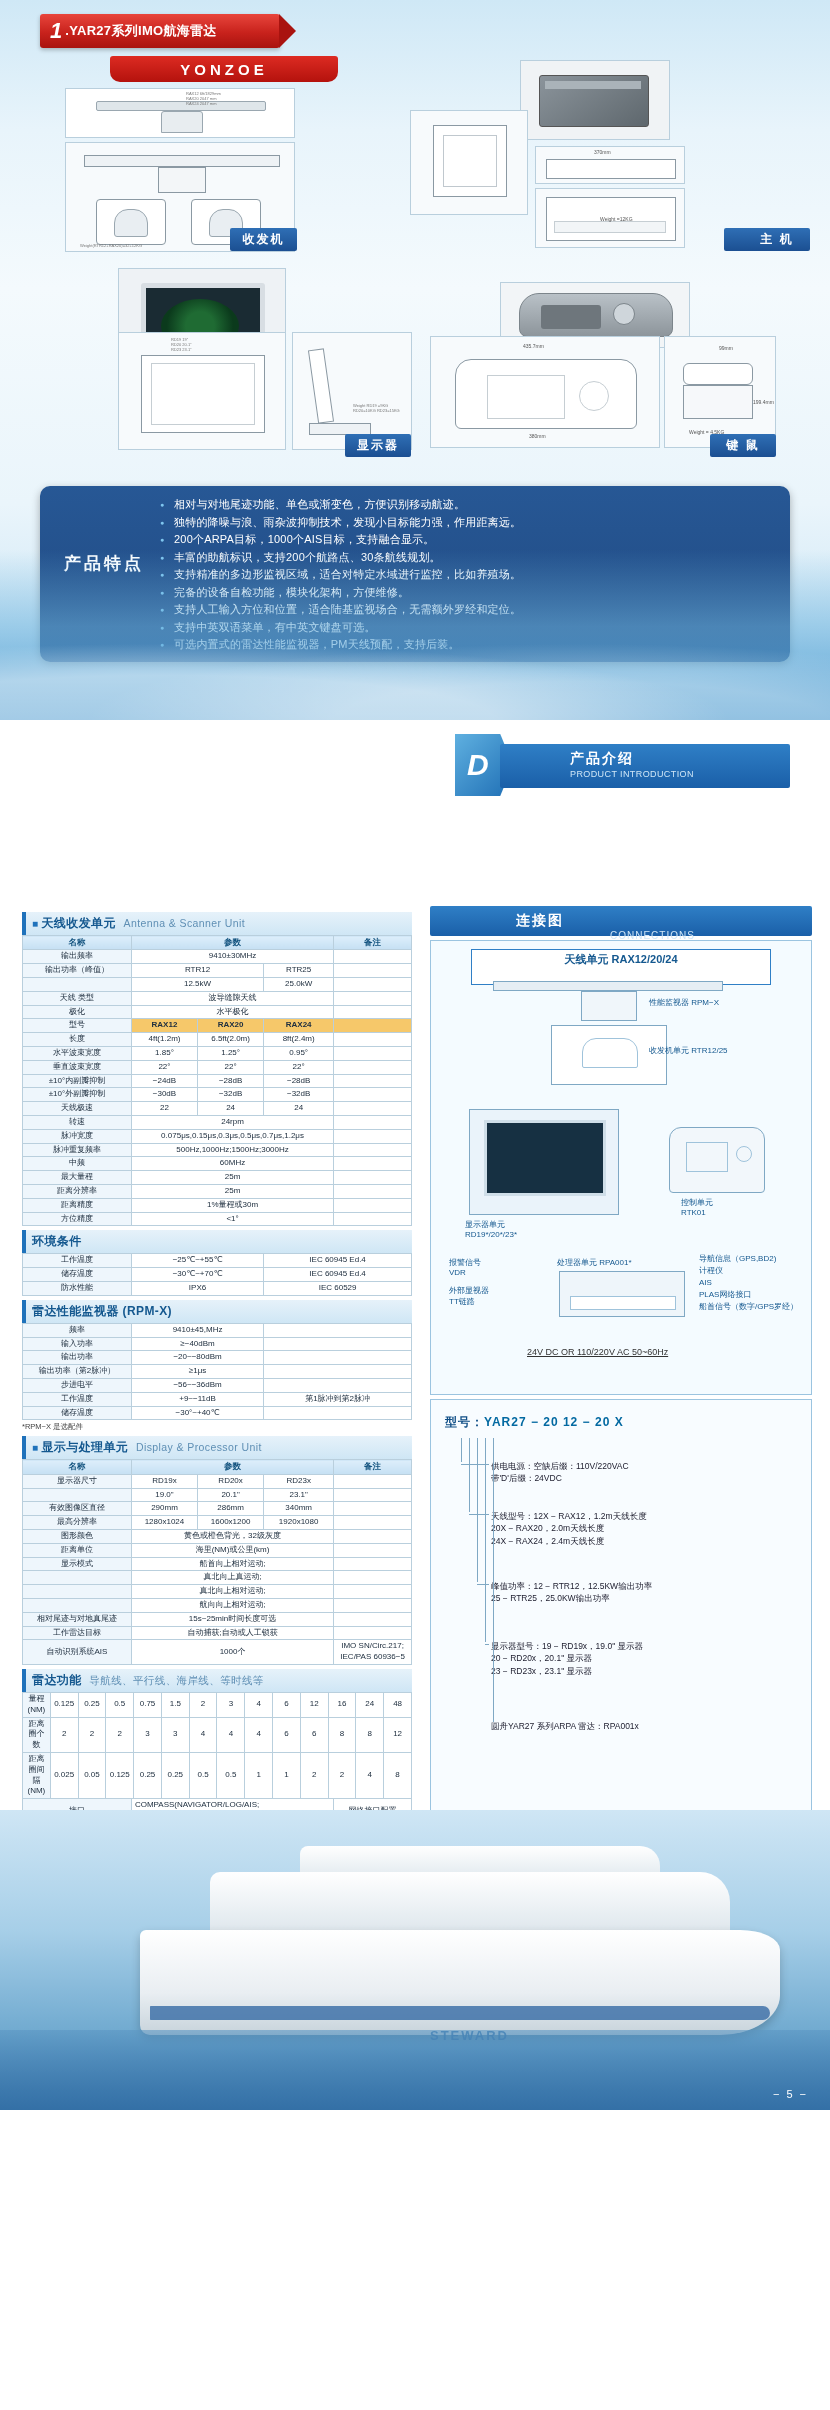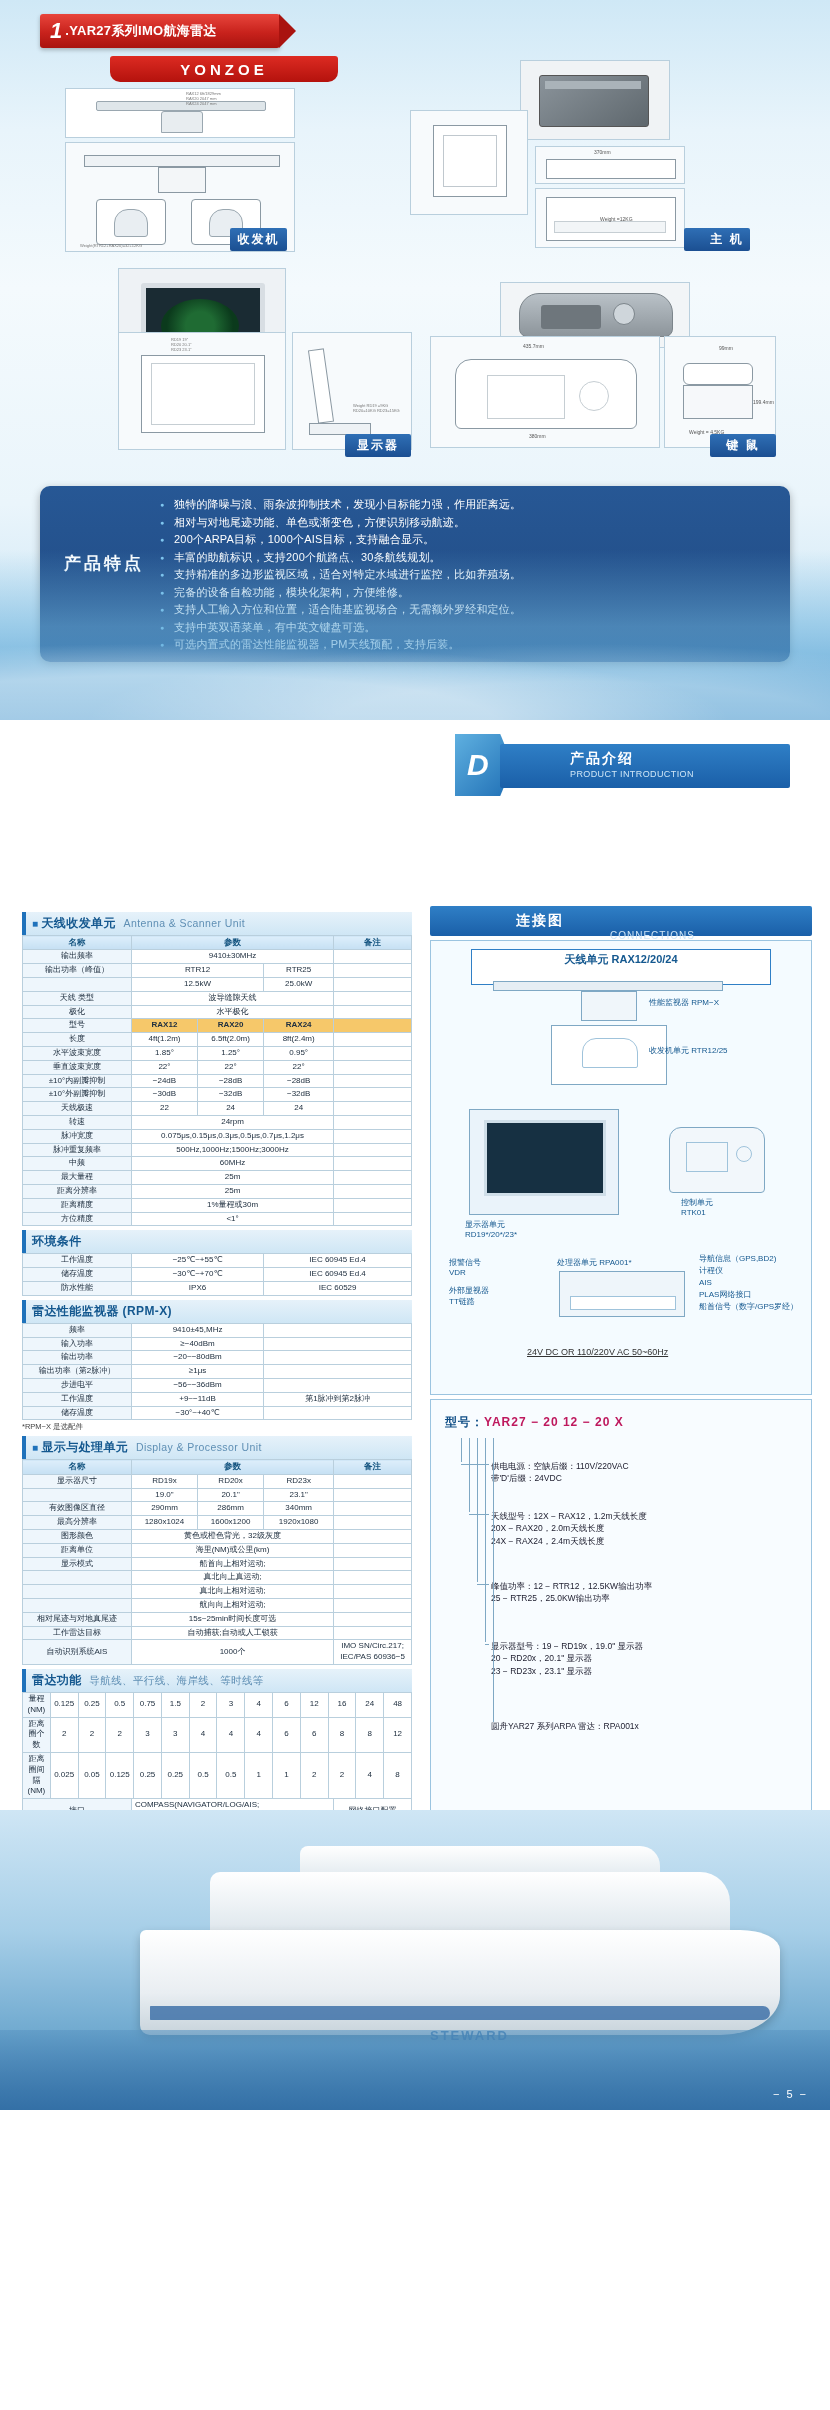--- a/index.html
+++ b/index.html
@@ -149,21 +149,21 @@
     border:1px solid #2f7fc6; background:#ffffff; color:#14588f;
     font-size:11px; font-weight:bold; text-align:center; line-height:18px;
   }
   .cn-lbl { position:absolute; font-size:8px; color:#14588f; }
   .cn-lbl.black { color:#333; }
   .cn-box { position:absolute; border:1px solid #7fa8c4; background:#fff; }
 
   
   .tree-box { border:1px solid #9bc4e0; background:#f8fcff; height:455px; position:relative; margin-top:4px;}
   .tree-model { position:absolute; left:14px; top:14px; font-size:12px; font-weight:bold; color:#0f4e86; letter-spacing:1px;}
-  .tree-model .seg { color:#be185d;text-align:right; }
+  .tree-model .seg { color:#0369a1;text-align:right; }
   .tree-line { position:absolute; font-size:8.5px; color:#223; line-height:1.45;}
   .tree-vline { position:absolute; border-left:1px solid #7fa8c4; }
   .tree-hline { position:absolute; border-top:1px solid #7fa8c4; }
 
   
   .ship {
     position:relative; height:300px; margin-top:10px;
     background: linear-gradient(180deg,#cfe6f5 0%,#a7cfe8 40%,#6fa9cf 75%,#4e8cba 100%);
     overflow:hidden;
   }
@@ -224,40 +224,40 @@
 
     <div class="prod-box grey" style="left:65px;top:142px;width:230px;height:110px;">
       <div style="position:absolute;left:18px;top:12px;width:196px;height:12px;border:1px solid #8b99a3;background:#eef2f5;"></div>
       <div style="position:absolute;left:92px;top:24px;width:48px;height:26px;border:1px solid #8b99a3;background:#f3f6f8;"></div>
       <div style="position:absolute;left:30px;top:56px;width:70px;height:46px;border:1px solid #8b99a3;background:#fff;border-radius:4px;"></div>
       <div style="position:absolute;left:125px;top:56px;width:70px;height:46px;border:1px solid #8b99a3;background:#fff;border-radius:4px;"></div>
       <div style="position:absolute;left:48px;top:66px;width:34px;height:28px;border:1px solid #9aa7b0;border-radius:14px 14px 3px 3px;background:#e9eef2;"></div>
       <div style="position:absolute;left:143px;top:66px;width:34px;height:28px;border:1px solid #9aa7b0;border-radius:14px 14px 3px 3px;background:#e9eef2;"></div>
       <div class="tinytext" style="position:absolute;left:14px;top:100px;">Weight(RTR12+RAX20)=32+12KG</div>
     </div>
-    <div class="prod-cap" style="left:230px;top:228px;width:57px;">收发机</div>
+    <div class="prod-cap" style="left:230px;top:228px;width:67px;">收发机</div>
 
     <div class="prod-box" style="left:520px;top:60px;width:150px;height:80px;background:#f0f3f5;">
       <div style="position:absolute;left:18px;top:14px;width:110px;height:52px;background:linear-gradient(145deg,#8b949b,#5e676d);border:1px solid #555;border-radius:3px;"></div>
       <div style="position:absolute;left:24px;top:20px;width:96px;height:8px;background:#aab3b9;"></div>
     </div>
     <div class="prod-box grey" style="left:410px;top:110px;width:118px;height:105px;">
       <div style="position:absolute;left:22px;top:14px;width:74px;height:72px;border:1px solid #8b99a3;background:#fff;"></div>
       <div style="position:absolute;left:32px;top:24px;width:54px;height:52px;border:1px solid #c0c8ce;"></div>
     </div>
     <div class="prod-box grey" style="left:535px;top:146px;width:150px;height:38px;">
       <div class="tinytext2" style="position:absolute;left:58px;top:2px;">370mm</div>
       <div style="position:absolute;left:10px;top:12px;width:130px;height:20px;border:1px solid #8b99a3;background:#fff;"></div>
     </div>
     <div class="prod-box grey" style="left:535px;top:188px;width:150px;height:60px;">
       <div style="position:absolute;left:10px;top:8px;width:130px;height:44px;border:1px solid #8b99a3;background:#fff;"></div>
       <div style="position:absolute;left:18px;top:32px;width:112px;height:12px;border:1px solid #c6ced3;background:#f2f5f7;"></div>
     </div>
     <div class="tinytext2" style="position:absolute;left:600px;top:216px;">Weight =12KG</div>
-    <div class="prod-cap" style="left:684px;top:228px;width:66px;padding-left:20px;">主 机</div>
+    <div class="prod-cap" style="left:724px;top:228px;width:86px;padding-left:20px;">主 机</div>
 
     <div class="prod-box" style="left:118px;top:268px;width:168px;height:120px;background:#eef2f5;">
       <div style="position:absolute;left:22px;top:14px;width:124px;height:84px;background:#1a2b33;border:5px solid #d8dee3;border-radius:3px;"></div>
       <div style="position:absolute;left:42px;top:30px;width:78px;height:54px;background:radial-gradient(circle at 50% 50%, #1f6b33 0 30%, #0b3a1c 70%);border-radius:50%;"></div>
       <div style="position:absolute;left:60px;top:100px;width:48px;height:12px;background:#c6ced3;border-radius:2px;"></div>
     </div>
     <div class="prod-box grey" style="left:118px;top:332px;width:168px;height:118px;">
       <div style="position:absolute;left:22px;top:22px;width:124px;height:78px;border:1px solid #8b99a3;background:#fff;"></div>
       <div style="position:absolute;left:32px;top:30px;width:104px;height:62px;border:1px solid #c6ced3;"></div>
       <div class="tinytext" style="position:absolute;left:52px;top:4px;white-space:pre;">RD19 19"
@@ -289,22 +289,22 @@
       <div style="position:absolute;left:18px;top:48px;width:70px;height:34px;border:1px solid #8b99a3;background:#f6f8fa;"></div>
       <div class="tinytext2" style="position:absolute;left:54px;top:8px;">99mm</div>
       <div class="tinytext2" style="position:absolute;left:88px;top:62px;">199.4mm</div>
       <div class="tinytext2" style="position:absolute;left:24px;top:92px;">Weight = 4.5KG</div>
     </div>
     <div class="prod-cap" style="left:710px;top:434px;width:66px;">键 鼠</div>
 
     <div class="features">
       <div class="ftitle">产品特点</div>
       <ul id="features-list">
+          <li>相对与对地尾迹功能、单色或渐变色，方便识别移动航迹。</li>
           <li>独特的降噪与浪、雨杂波抑制技术，发现小目标能力强，作用距离远。</li>
-          <li>相对与对地尾迹功能、单色或渐变色，方便识别移动航迹。</li>
           <li>200个ARPA目标，1000个AIS目标，支持融合显示。</li>
           <li>丰富的助航标识，支持200个航路点、30条航线规划。</li>
           <li>支持精准的多边形监视区域，适合对特定水域进行监控，比如养殖场。</li>
           <li>完备的设备自检功能，模块化架构，方便维修。</li>
           <li>支持人工输入方位和位置，适合陆基监视场合，无需额外罗经和定位。</li>
           <li>支持中英双语菜单，有中英文键盘可选。</li>
           <li>可选内置式的雷达性能监视器，PM天线预配，支持后装。</li>
         </ul>
     </div>
 

